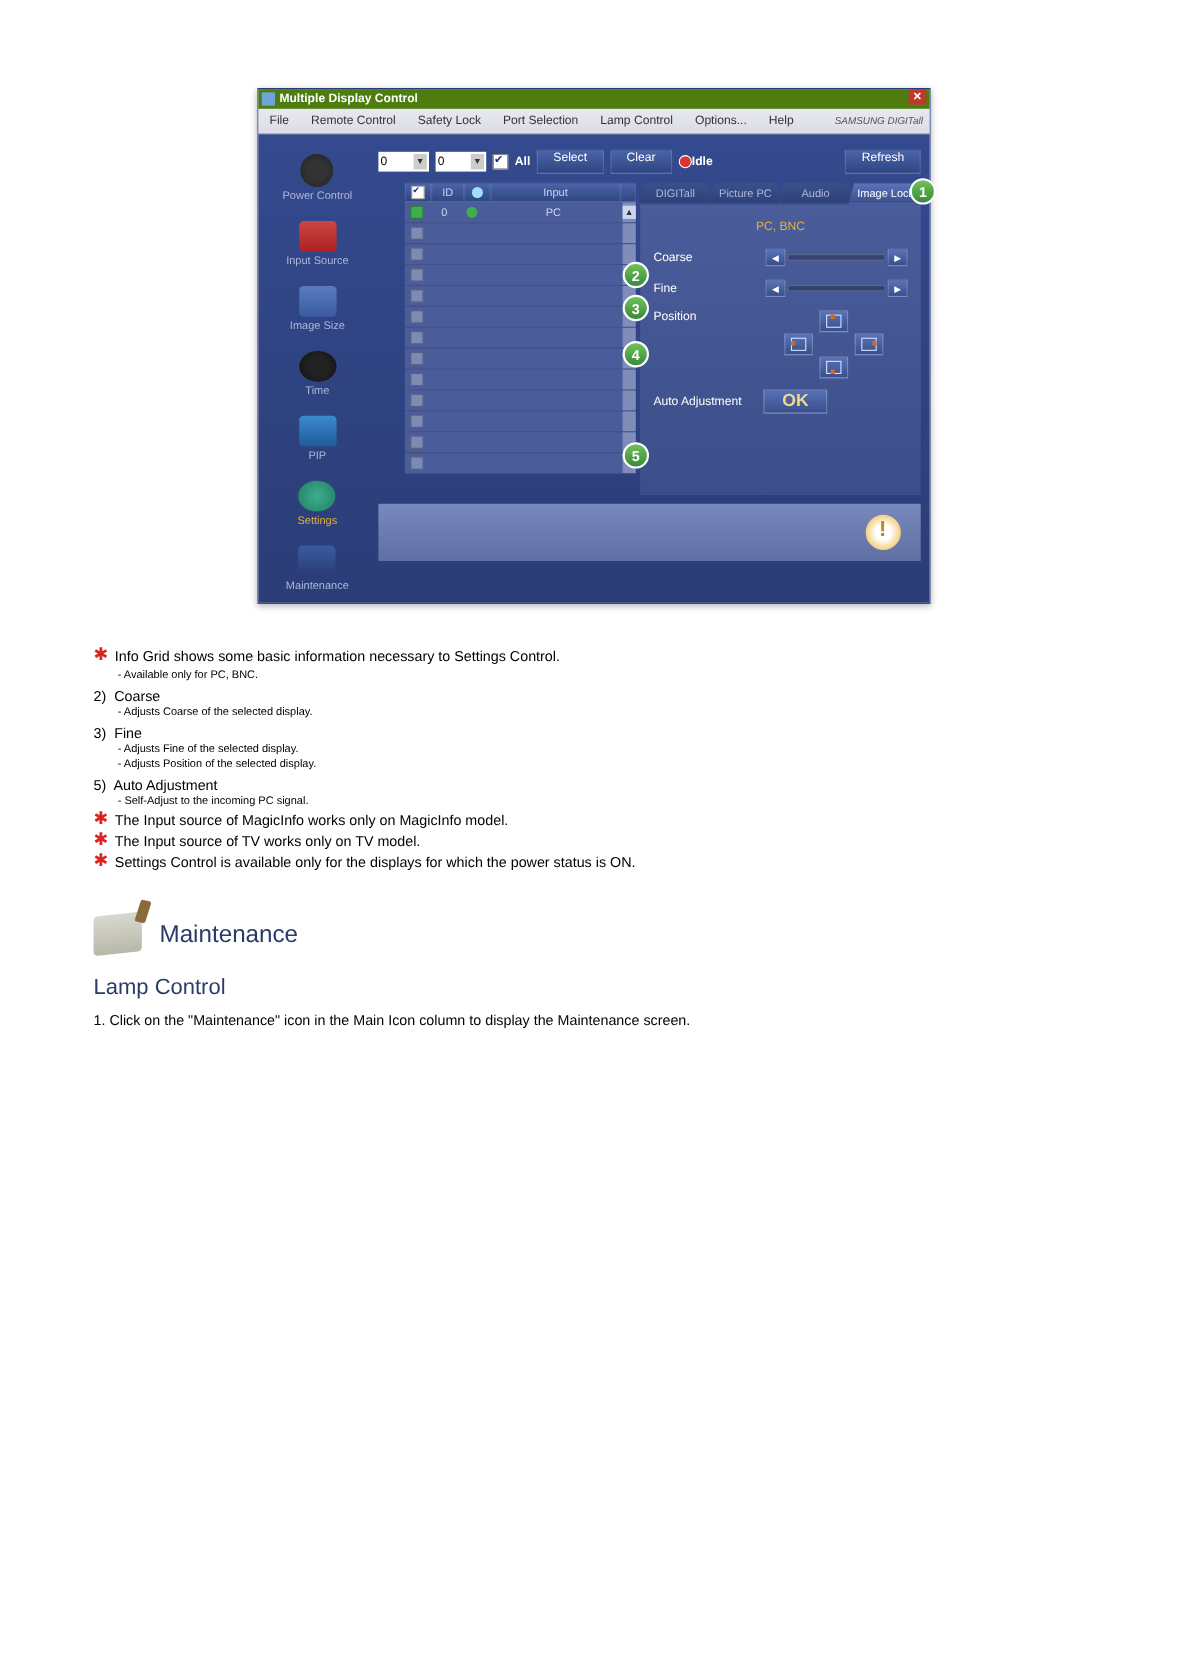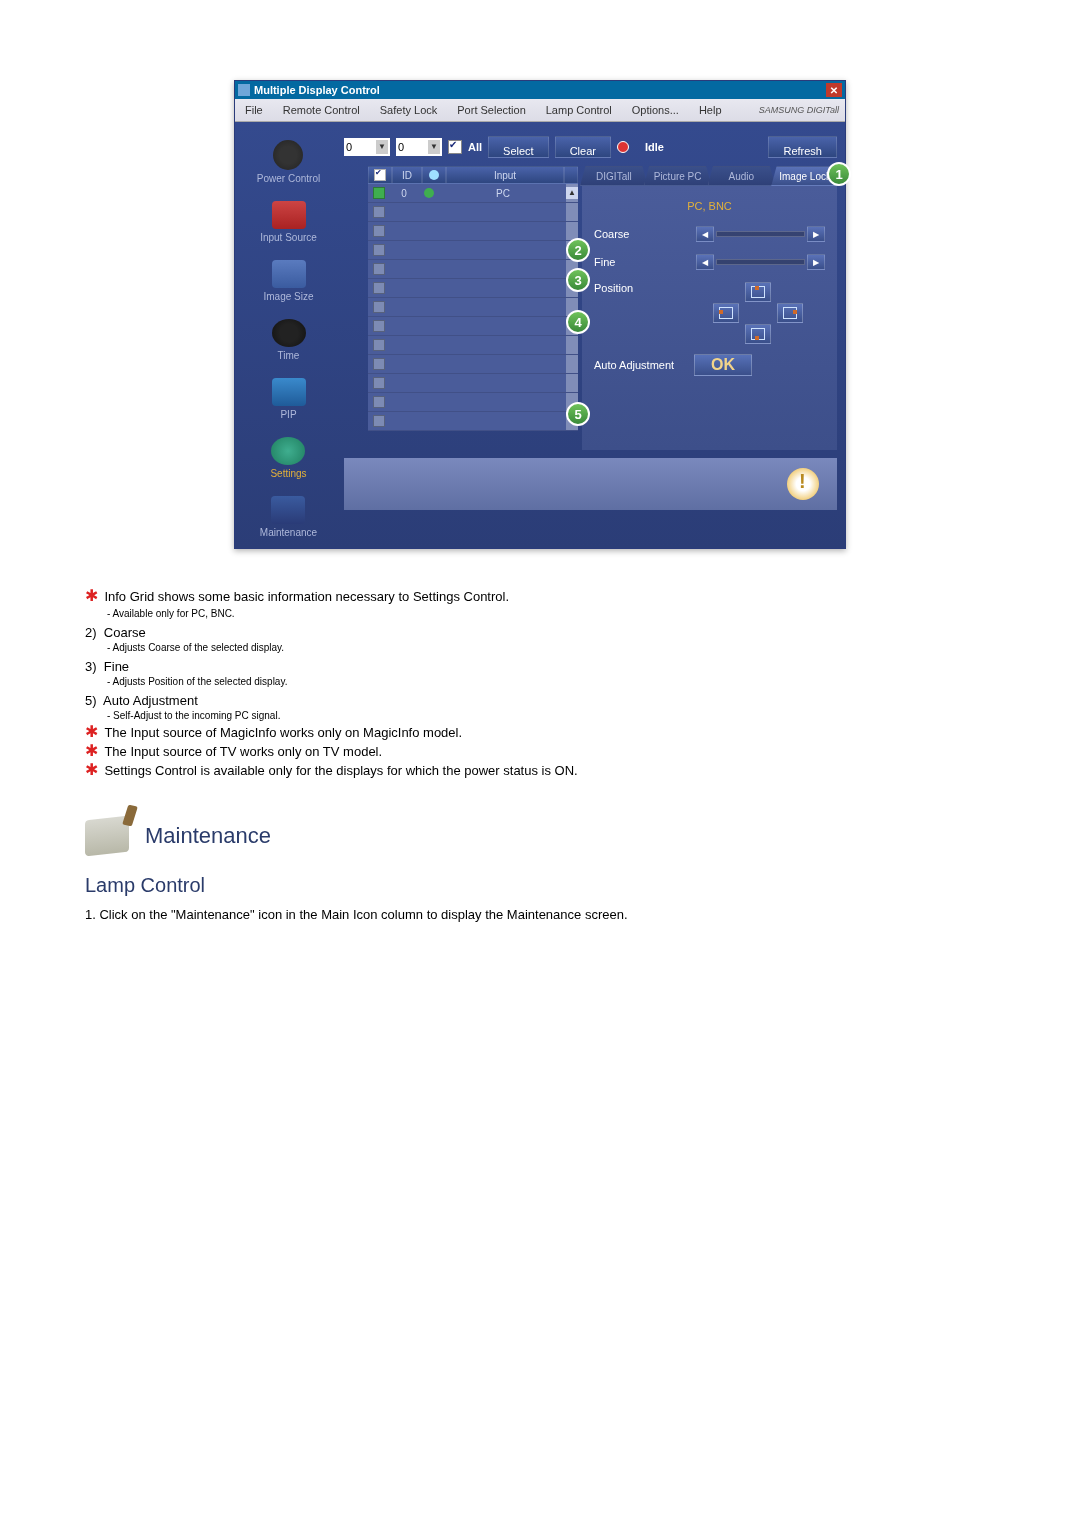--- a/index.html
+++ b/index.html
@@ -15,25 +15,24 @@
     padding: 80px 85px 0 85px;
     box-sizing: border-box;
   }
   .app-window {
     width: 610px;
     margin: 0 auto 40px auto;
     border: 1px solid #2a3b7a;
     box-shadow: 0 2px 6px rgba(0,0,0,.3);
   }
   .titlebar {
-    background: #0369a1;
+    background: #4d7c0f;
     color: #fff;
     height: 18px;
     display: flex;
-    align-items: center;
     font-size: 11px;
     font-weight: bold;
     padding: 0 3px;
     justify-content: space-between;
   }
   .titlebar-left { display:flex; align-items:center; gap:4px; }
   .titlebar-icon {
     width: 12px; height: 12px; background:#6fa6d9; display:inline-block;
   }
   .close-btn {
@@ -76,23 +75,23 @@
   .side-icon.maintenance { background:linear-gradient(#3a5b9f,#2a3b77); }
   .main-area { flex:1; display:flex; flex-direction:column; padding:14px 8px 8px 2px; gap:8px; }
   .toolbar-row { display:flex; align-items:center; gap:6px; font-size:11px; }
   .dd { width:42px; height:18px; background:#fff; color:#000; display:flex; align-items:center; justify-content:space-between; padding:0 2px; font-size:11px; }
   .dd-arrow { width:12px; height:14px; background:#ccc; text-align:center; font-size:8px; line-height:14px; color:#333; }
   .chk-sm { width:12px; height:12px; border:1px solid #888; background:#fff; position:relative; }
   .chk-sm.on::after { content:"✔"; position:absolute; left:0; top:-2px; font-size:10px; color:#1a2a7a; }
   .tb-btn {
     height:20px; padding:0 14px; background:linear-gradient(#4a63aa,#2e4680);
     border:1px solid rgba(255,255,255,.15); color:#fff; font-size:11px;
-    display:flex; align-items:flex-end; justify-content:center;
-  }
-  .idle { display:flex; align-items:flex-start; gap:16px; color:#fff; font-weight:bold; }
+    display:flex; align-items:flex-start; justify-content:center;
+  }
+  .idle { display:flex; align-items:flex-start; gap:0; color:#fff; font-weight:bold; }
   .idle-dot { width:10px; height:10px; background:#d33; border-radius:50%; border:1px solid #fff; }
   .two-col { display:flex; gap:4px; position:relative;padding-left:24px; }
   .grid-col { width:210px; font-size:10px; }
   .grid-header { display:flex; height:18px; }
   .gh { background:linear-gradient(#4a63aa,#2e4680); border:1px solid rgba(255,255,255,.1); color:#cdd6ef; display:flex; align-items:center; justify-content:center; font-size:10px; }
   .gh1 { width:22px; } .gh2 { width:28px; } .gh3 { width:22px; } .gh4 { flex:1; } .gh5 { width:12px; }
   .grid-body { background:#4a5c9a; }
   .grid-row { display:flex; height:18px; border-bottom:1px solid rgba(0,0,0,.12); align-items:center; }
   .gc { display:flex; align-items:center; justify-content:center; }
   .gc1 { width:22px; } .gc2 { width:28px; color:#cdd6ef; } .gc3 { width:22px; } .gc4 { flex:1; color:#cdd6ef; } .gc5 { width:12px; background:rgba(255,255,255,.3); height:100%; }
@@ -454,20 +453,21 @@
       <div class="num-item">
         <span>2)</span>&nbsp;
         <span>Coarse</span>
       </div>
       <div class="sub">- Adjusts Coarse of the selected display.</div>
 
       <div class="num-item">
         <span>3)</span>&nbsp;
         <span>Fine</span>
       </div>
+      <div class="sub">- Adjusts Fine of the selected display.</div>
 
       <div class="sub">- Adjusts Position of the selected display.</div>
 
       <div class="num-item">
         <span>5)</span>&nbsp;
         <span>Auto Adjustment</span>
       </div>
       <div class="sub">- Self-Adjust to the incoming PC signal.</div>
     </div>
 

